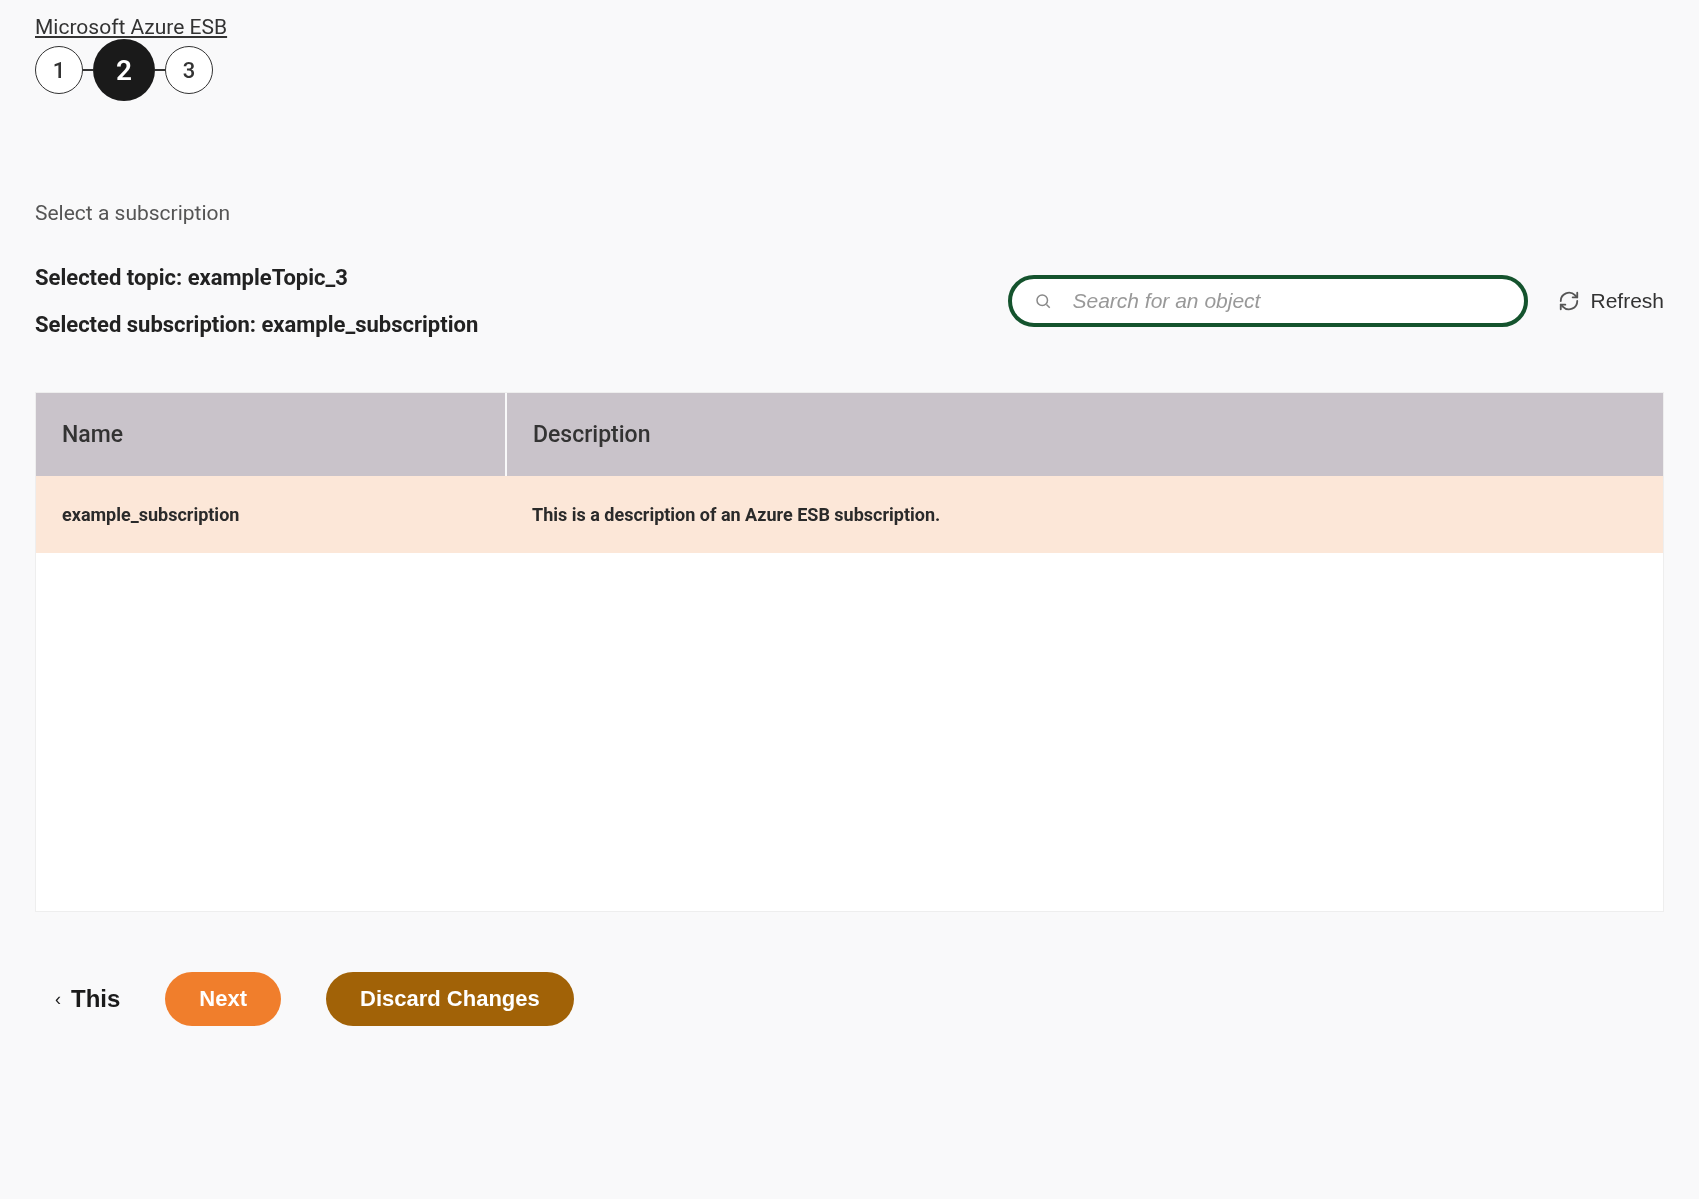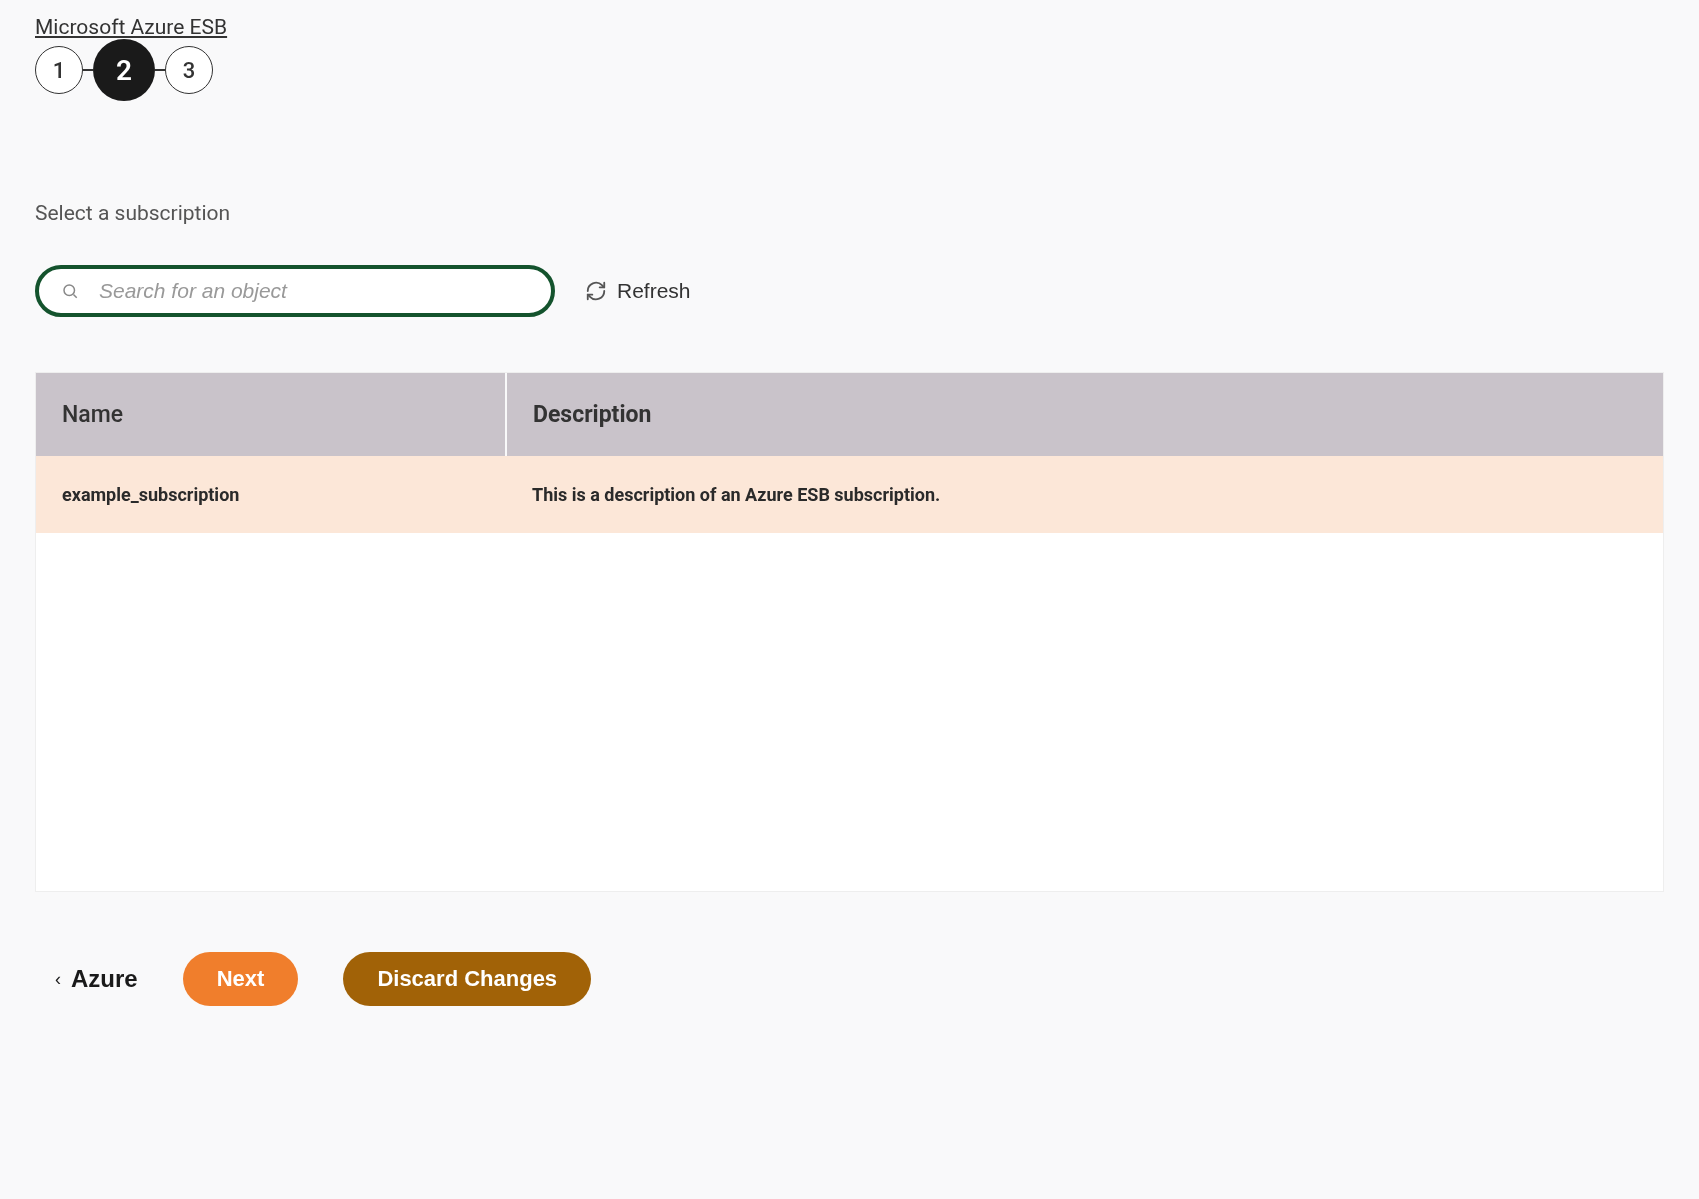--- a/index.html
+++ b/index.html
@@ -155,21 +155,20 @@
     .table th {
       text-align: left;
       font-size: 23px;
       font-weight: 500;
       color: #333;
       padding: 28px 26px;
       border-right: 2px solid #f9f9fa;
     }
     .table th:last-child {
       border-right: none;
-      font-weight: bold;
     }
     .table th.col-name {
       width: 470px;
     }
     .table tbody tr.selected {
       background: #fce7d8;
     }
     .table td {
       font-size: 18px;
       font-weight: 700;
@@ -224,20 +223,24 @@
     <div class="step-circle">1</div>
     <div class="step-connector"></div>
     <div class="step-circle active">2</div>
     <div class="step-connector"></div>
     <div class="step-circle">3</div>
   </div>
 
   <div class="section-label">Select a subscription</div>
 
   <div class="info-row">
+    <div class="info-block">
+      <div class="info-line">Selected topic: exampleTopic_3</div>
+      <div class="info-line">Selected subscription: example_subscription</div>
+    </div>
     <div class="search-refresh">
       <div class="search-box">
         <svg class="search-icon-svg" viewBox="0 0 24 24">
           <circle cx="11" cy="11" r="7"></circle>
           <line x1="21" y1="21" x2="16.65" y2="16.65"></line>
         </svg>
         <input class="search-input" type="text" placeholder="Search for an object" style="">
       </div>
       <button class="refresh-btn">
         <svg class="refresh-icon-svg" viewBox="0 0 24 24">
@@ -265,17 +268,17 @@
           <td>This is a description of an Azure ESB subscription.</td>
         </tr>
       </tbody>
     </table>
   </div>
 </div>
 
 <div class="footer">
   <button class="back-btn">
     <span class="chevron-left">‹</span>
-    <span>Azure</span>
+    <span>This</span>
   </button>
   <button class="pill-btn primary">Next</button>
   <button class="pill-btn secondary">Discard Changes</button>
 </div>
 
 </body></html>

